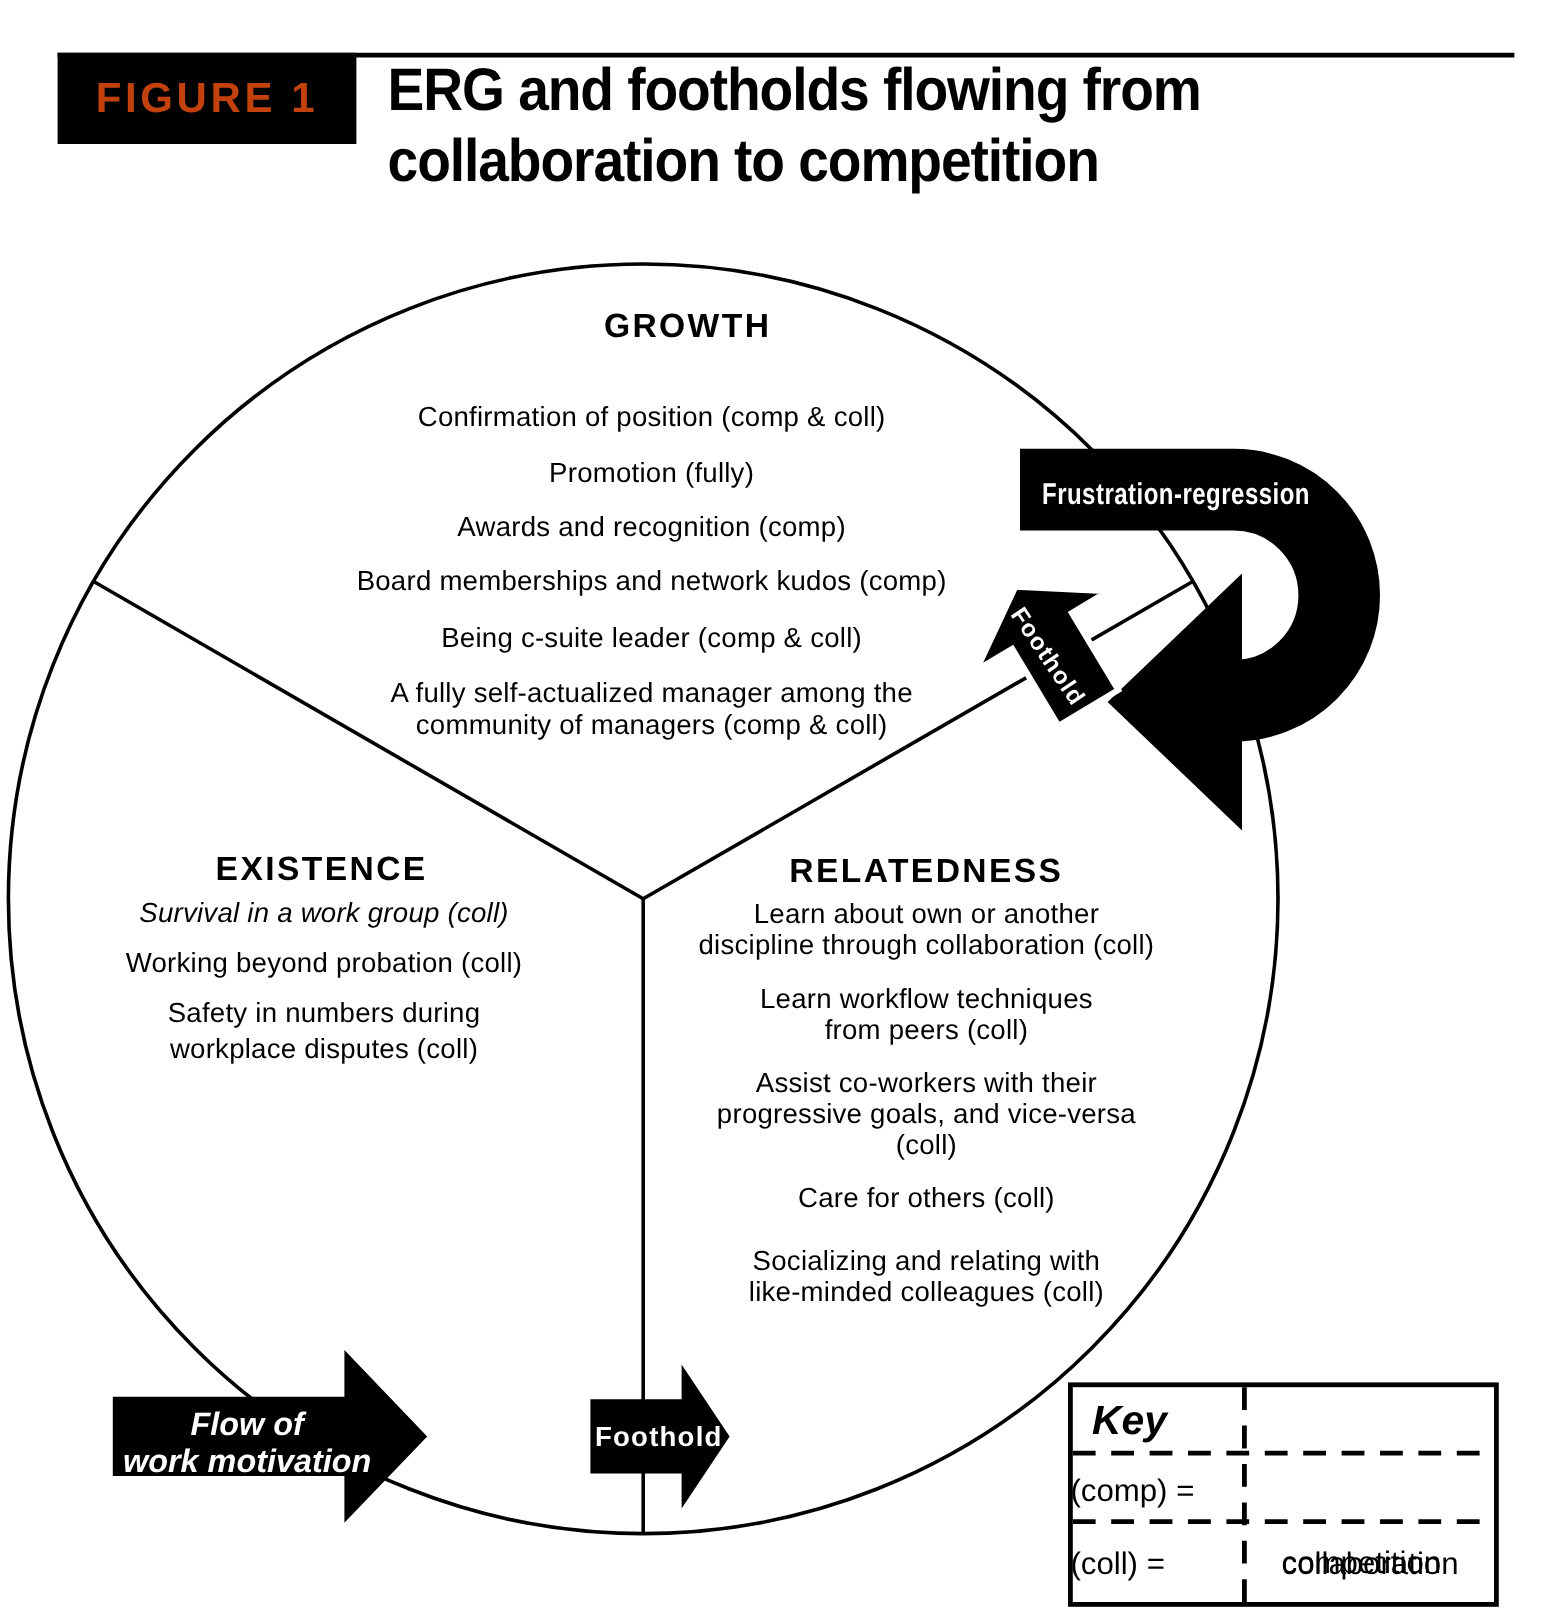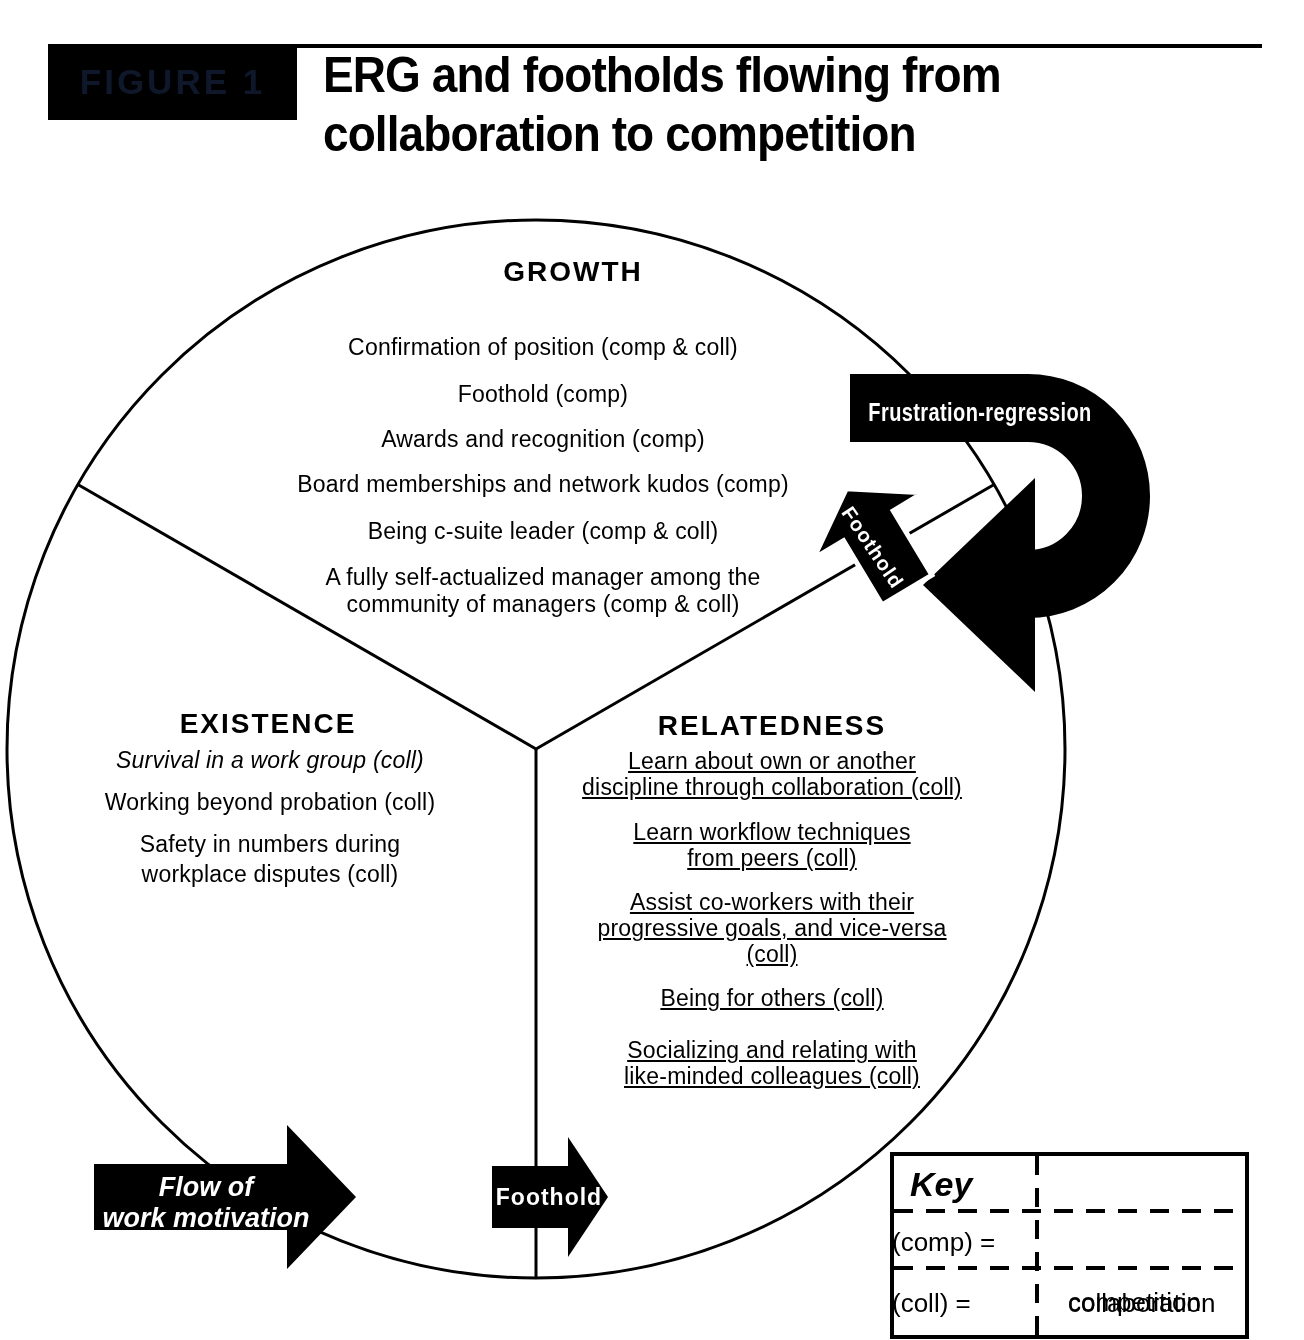--- a/index.html
+++ b/index.html
@@ -2,26 +2,26 @@
 <html><head>
 <meta charset="utf-8">
 <style>
   html,body{margin:0;padding:0;background:#ffffff;}
   .page{position:relative;width:1304px;height:1340px;background:#fff;overflow:hidden;
         font-family:"Liberation Sans","DejaVu Sans",sans-serif;color:#000;}
   svg.linework{position:absolute;left:0;top:0;z-index:1;}
   .txt{position:absolute;z-index:2;white-space:pre-line;}
   .center{text-align:center;}
   .figure-label{left:48px;top:44px;width:249px;height:76px;display:flex;align-items:center;
-      justify-content:center;color:#0f172a;font-size:35px;font-weight:bold;letter-spacing:3px;z-index:3;}
+      justify-content:center;color:#c2410c;font-size:35px;font-weight:bold;letter-spacing:3px;z-index:3;}
   .title{left:323px;top:46px;width:820px;font-size:50px;line-height:59px;font-weight:bold;
       letter-spacing:-1px;transform:scaleX(.92);transform-origin:left top;}
   .sector-heading{font-size:28px;font-weight:bold;letter-spacing:2px;}
   .item{font-size:23px;letter-spacing:.2px;line-height:27px;}
-  .rel .item{line-height:26px;text-decoration:underline;}
+  .rel .item{line-height:26px;}
   .ex .item{line-height:30px;}
   .arrow-label{color:#fff;font-weight:bold;z-index:3;}
   .frustration-label{left:830px;top:398px;width:300px;font-size:25px;letter-spacing:.5px;
       transform:scaleX(.8);transform-origin:center;}
   .foothold-upper-label{left:807px;top:536px;width:130px;height:24px;font-size:20px;letter-spacing:1px;
       transform:rotate(56deg);transform-origin:center;}
   .foothold-lower-label{left:490px;top:1184px;width:118px;font-size:23px;letter-spacing:1px;}
   .flow-label{left:78px;top:1172px;width:256px;font-size:27px;line-height:31px;font-style:italic;}
   .key-heading{left:910px;top:1165px;font-size:34px;font-weight:bold;font-style:italic;z-index:3;}
   .key-abbr{left:892px;top:0;width:122px;font-size:26px;z-index:3;}
@@ -61,21 +61,21 @@
     </g>
   </svg>
 
   <div class="txt figure-label">FIGURE 1</div>
   <div class="txt title">ERG and footholds flowing from
 collaboration to competition</div>
 
   <div class="gr">
     <div class="txt center sector-heading" style="left:413px;top:256px;width:320px;">GROWTH</div>
     <div class="txt center item" style="left:243px;top:334px;width:600px;">Confirmation of position (comp &amp; coll)</div>
-    <div class="txt center item" style="left:243px;top:381px;width:600px;">Foothold (comp)</div>
+    <div class="txt center item" style="left:243px;top:381px;width:600px;">Promotion (fully)</div>
     <div class="txt center item" style="left:243px;top:426px;width:600px;">Awards and recognition (comp)</div>
     <div class="txt center item" style="left:243px;top:471px;width:600px;">Board memberships and network kudos (comp)</div>
     <div class="txt center item" style="left:243px;top:518px;width:600px;">Being c-suite leader (comp &amp; coll)</div>
     <div class="txt center item" style="left:243px;top:564px;width:600px;">A fully self-actualized manager among the
 community of managers (comp &amp; coll)</div>
   </div>
 
   <div class="ex">
     <div class="txt center sector-heading" style="left:118px;top:708px;width:300px;">EXISTENCE</div>
     <div class="txt center item" style="left:70px;top:745px;width:400px;font-style:italic;">Survival in a work group (coll)</div>
@@ -86,21 +86,21 @@
 
   <div class="rel">
     <div class="txt center sector-heading" style="left:602px;top:710px;width:340px;">RELATEDNESS</div>
     <div class="txt center item" style="left:572px;top:748px;width:400px;">Learn about own or another
 discipline through collaboration (coll)</div>
     <div class="txt center item" style="left:572px;top:819px;width:400px;">Learn workflow techniques
 from peers (coll)</div>
     <div class="txt center item" style="left:572px;top:889px;width:400px;">Assist co-workers with their
 progressive goals, and vice-versa
 (coll)</div>
-    <div class="txt center item" style="left:572px;top:985px;width:400px;">Being for others (coll)</div>
+    <div class="txt center item" style="left:572px;top:985px;width:400px;">Care for others (coll)</div>
     <div class="txt center item" style="left:572px;top:1037px;width:400px;">Socializing and relating with
 like-minded colleagues (coll)</div>
   </div>
 
   <div class="txt center arrow-label frustration-label">Frustration-regression</div>
   <div class="txt center arrow-label foothold-upper-label">Foothold</div>
   <div class="txt center arrow-label foothold-lower-label">Foothold</div>
   <div class="txt center arrow-label flow-label">Flow of
 work motivation</div>
 

